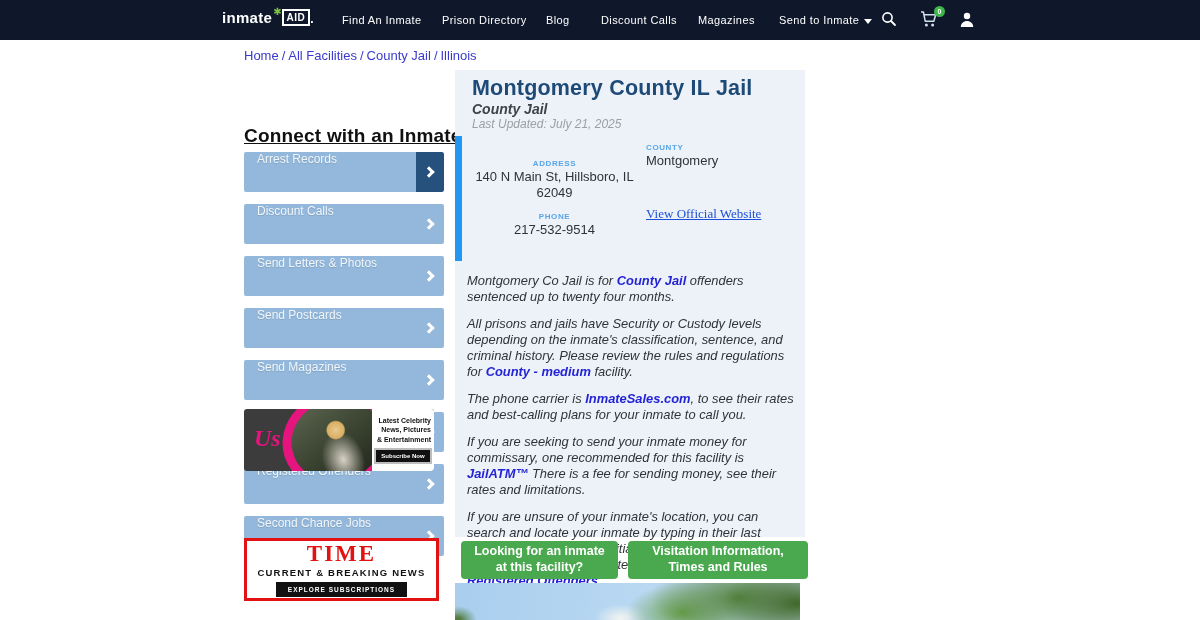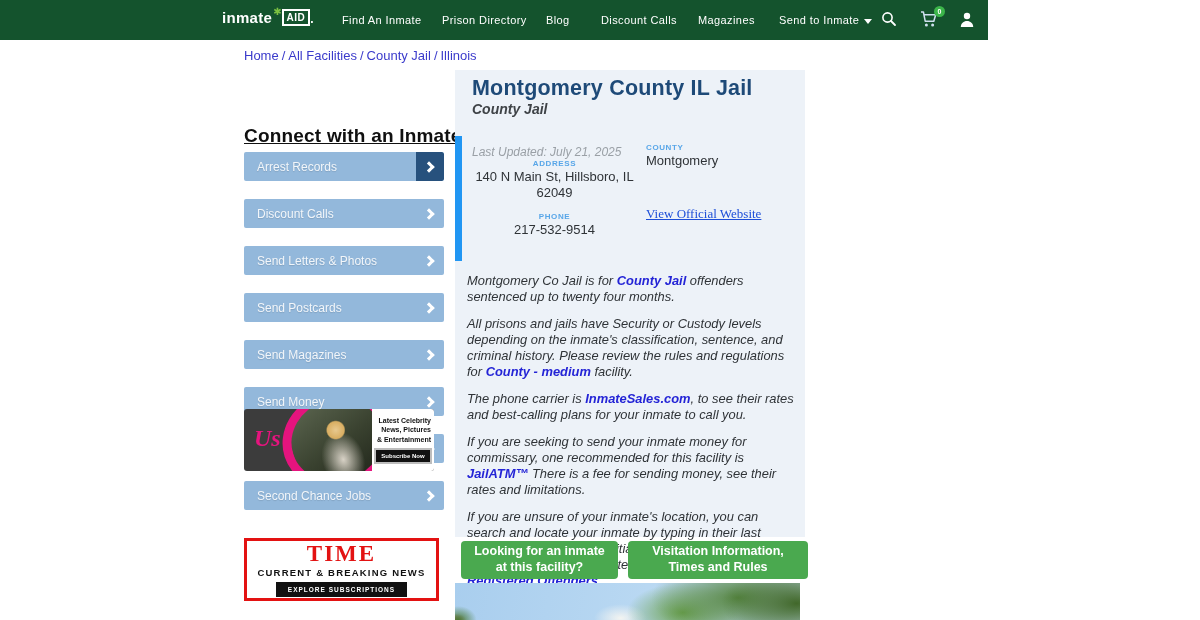--- a/index.html
+++ b/index.html
@@ -1,20 +1,20 @@
 <!DOCTYPE html>
 <html><head>
 <meta charset="utf-8">
 <style>
   * { margin:0; padding:0; box-sizing:border-box; }
   html,body { width:1200px; height:620px; overflow:hidden; background:#fff;
     font-family:"Liberation Sans", sans-serif; }
 
   
-  .navbar { position:absolute; left:0; top:0; width:988px; height:40px; background:#14532d; }
+  .navbar { position:absolute; left:0; top:0; width:1200px; height:40px; background:#0f172a; }
   .logo { position:absolute; left:222px; top:9px; display:flex; align-items:center; cursor:pointer; }
   .logo-inmate { color:#fff; font-weight:bold; font-size:15px; letter-spacing:.3px; }
   .logo-star { color:#7dc242; font-size:10px; position:relative; top:-6px; left:1px; }
   .logo-aid { border:2px solid #fff; color:#fff; font-weight:bold; font-size:10px;
     padding:1px 3px; margin-left:1px; letter-spacing:.5px; }
   .logo-dot { color:#fff; font-weight:bold; font-size:12px; align-self:flex-end; }
   .nav-item { position:absolute; top:14px; color:#fff; font-size:11px; letter-spacing:.4px;
     cursor:pointer; white-space:nowrap; }
   .caret-down { display:inline-block; width:0; height:0; border-left:4px solid transparent;
     border-right:4px solid transparent; border-top:5px solid #fff; margin-left:5px;
@@ -26,22 +26,22 @@
 
   
   .breadcrumb { position:absolute; left:244px; top:48px; font-size:13px; color:#3a3acb; }
   .breadcrumb .crumb { cursor:pointer; }
   .breadcrumb .sep { color:#3a3acb; padding:0 3px; }
 
   
   .sb-heading { position:absolute; left:244px; top:125px; font-size:19px; font-weight:bold;
     color:#101010; text-decoration:underline; letter-spacing:.2px; }
   .sb-list { position:absolute; left:244px; top:152px; width:200px; }
-  .sb-btn { position:relative; width:200px; height:29px; margin-bottom:18px;
-    background:#93b8db; border-radius:2px; display:flex; align-items:center;
+  .sb-btn { position:relative; width:200px; height:40px; margin-bottom:12px;
+    background:#93b8db; border-radius:2px; display:flex; 
     cursor:pointer; overflow:hidden; }
   .sb-btn-label { color:#f2f6fa; font-size:12px; padding-left:13px;
     text-shadow:0 1px 1px rgba(0,0,0,.12); }
   .sb-chevron-zone { position:absolute; right:0; top:0; width:28px; height:100%;
     display:flex; align-items:center; justify-content:center; border-radius:0 2px 2px 0; }
   .sb-btn.active .sb-chevron-zone { background:#27517d; }
   .chev { display:inline-block; width:8px; height:8px; border-top:3px solid #fff;
     border-right:3px solid #fff; transform:rotate(45deg); margin-right:2px; }
 
   
@@ -74,21 +74,21 @@
     letter-spacing:1px; padding:4px 12px; cursor:pointer; }
 
   
   .content-bg { position:absolute; left:455px; top:70px; width:350px; height:467px;
     background:#edf2f8; }
   .fac-title { position:absolute; left:472px; top:76px; font-size:21.5px; font-weight:bold;
     color:#1e4a78; letter-spacing:.2px; }
   .fac-subtitle { position:absolute; left:472px; top:101px; font-size:14px; font-weight:bold;
     font-style:italic; color:#3f4347; }
   .fac-updated { position:absolute; left:472px; top:117px; font-size:12px; font-style:italic;
-    color:#9aa0a6;margin-top:28px; }
+    color:#9aa0a6; }
 
   .info-bar { position:absolute; left:455px; top:136px; width:7px; height:125px; background:#2196f3; }
   .info-grid { position:absolute; left:472px; top:143px; width:320px; }
   .info-col-l { position:absolute; left:0; top:16px; width:165px;text-align:center; }
   .info-col-r { position:absolute; left:174px; top:0; width:150px; }
   .info-label { font-size:8px; font-weight:bold; color:#58a6e8; letter-spacing:.6px; }
   .info-value { font-size:13px; color:#2f3337; line-height:1.25; margin-top:1px; }
   .info-cell { margin-bottom:10px; }
   .cell-phone { margin-top:3px; }
   .website-link { font-size:13px; color:#1d4ed8; text-decoration:underline; cursor:pointer;

